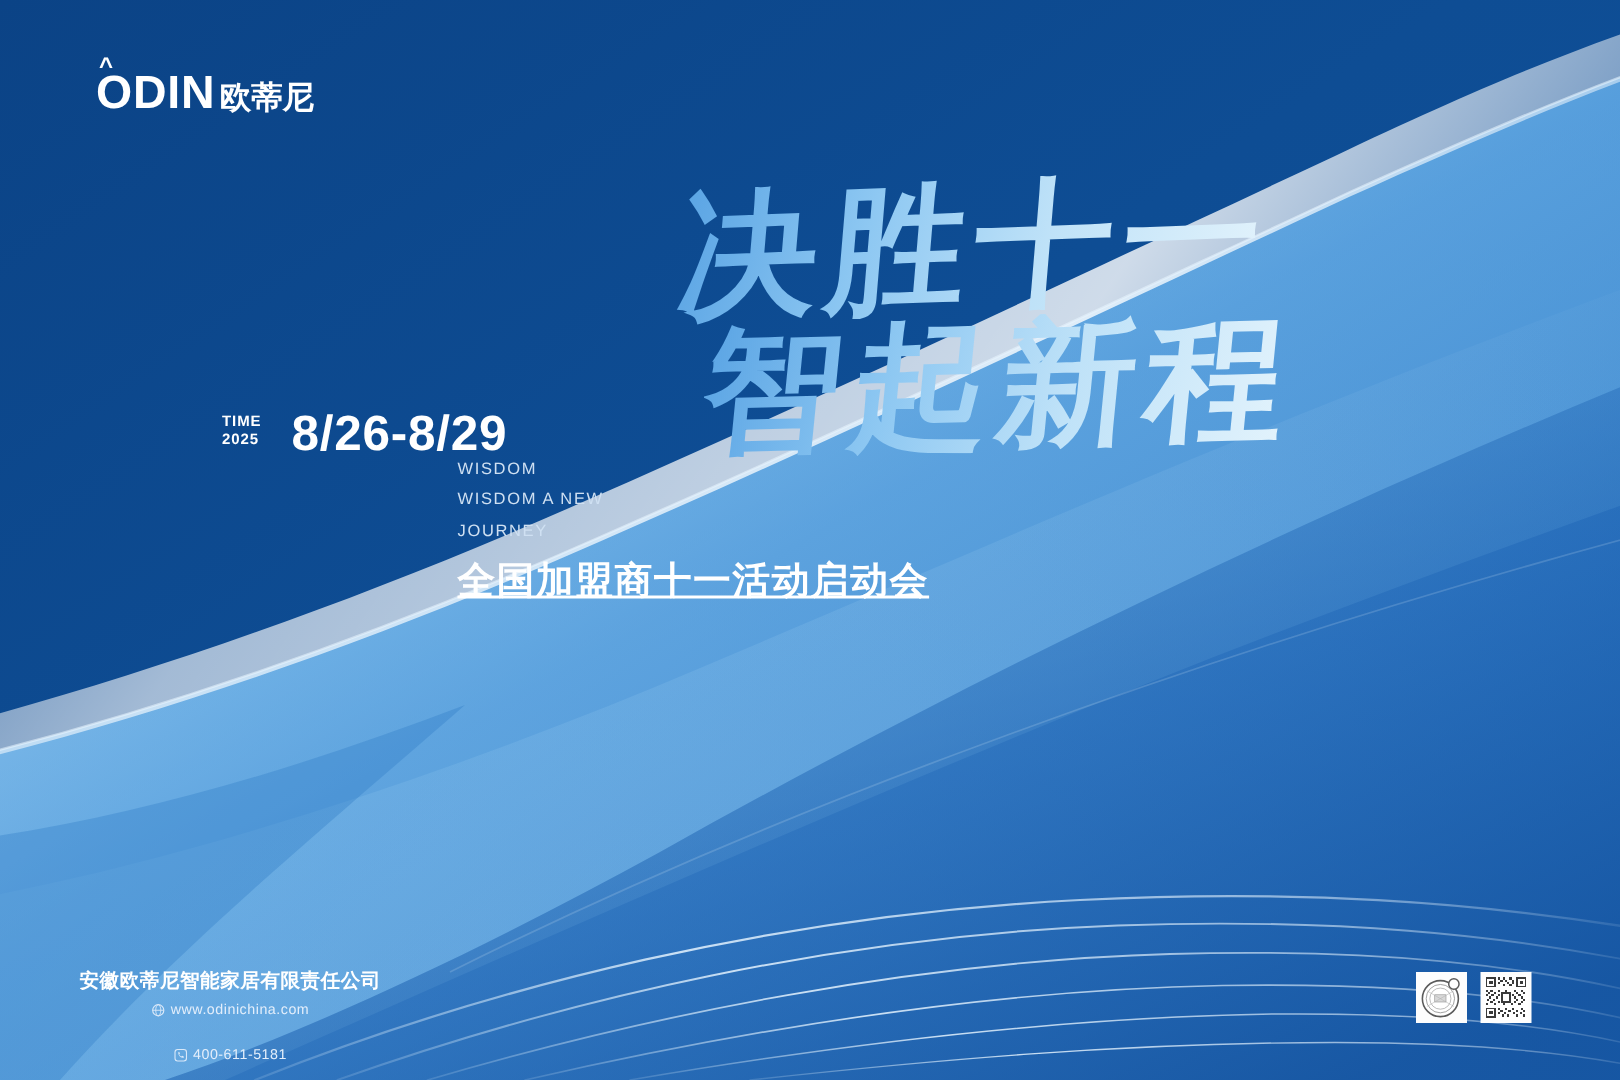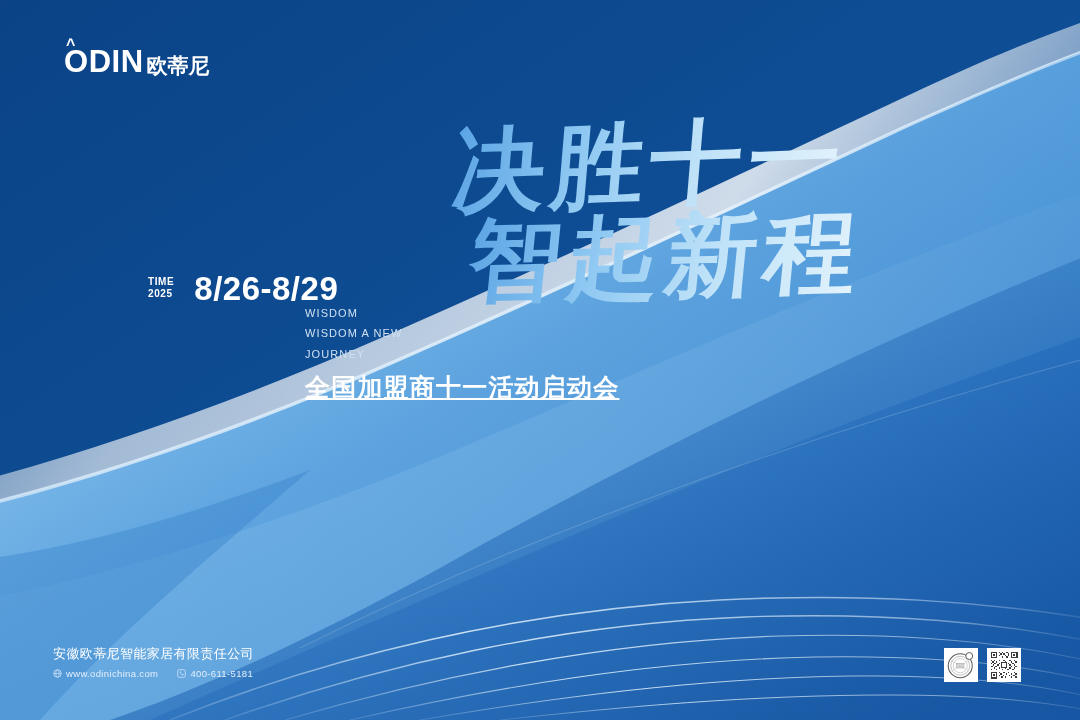--- a/index.html
+++ b/index.html
@@ -102,27 +102,27 @@
     font-family:"Liberation Sans","DejaVu Sans",sans-serif;
     text-decoration:underline;
   }
   .subtitle span { display:block; }
 
   
   .footer {
     position:absolute; left:53px; top:646px;
   }
   .footer-company {
-    color:#ffffff; font-size:13px; font-weight:400;
+    color:#ffffff; font-size:13px; font-weight:700;
     letter-spacing:0.4px; line-height:1.3;
     font-family:"Liberation Sans","DejaVu Sans",sans-serif;
   }
   .footer-contact {
     margin-top:5px; display:flex; align-items:center; gap:19px;
-    color:#e3eefb; font-size:9.5px; letter-spacing:0.35px;
+    color:#e3eefb; font-size:9.5px; letter-spacing:0.35px;flex-direction:column;
   }
   .contact-item { display:flex; align-items:center; gap:4px; }
   .mini-icon { width:9px; height:9px; flex:0 0 auto; display:block; opacity:.92; }
 
   
   .badges {
     position:absolute; left:944px; top:648px;
     display:flex; gap:9px;
   }
   .badge {

